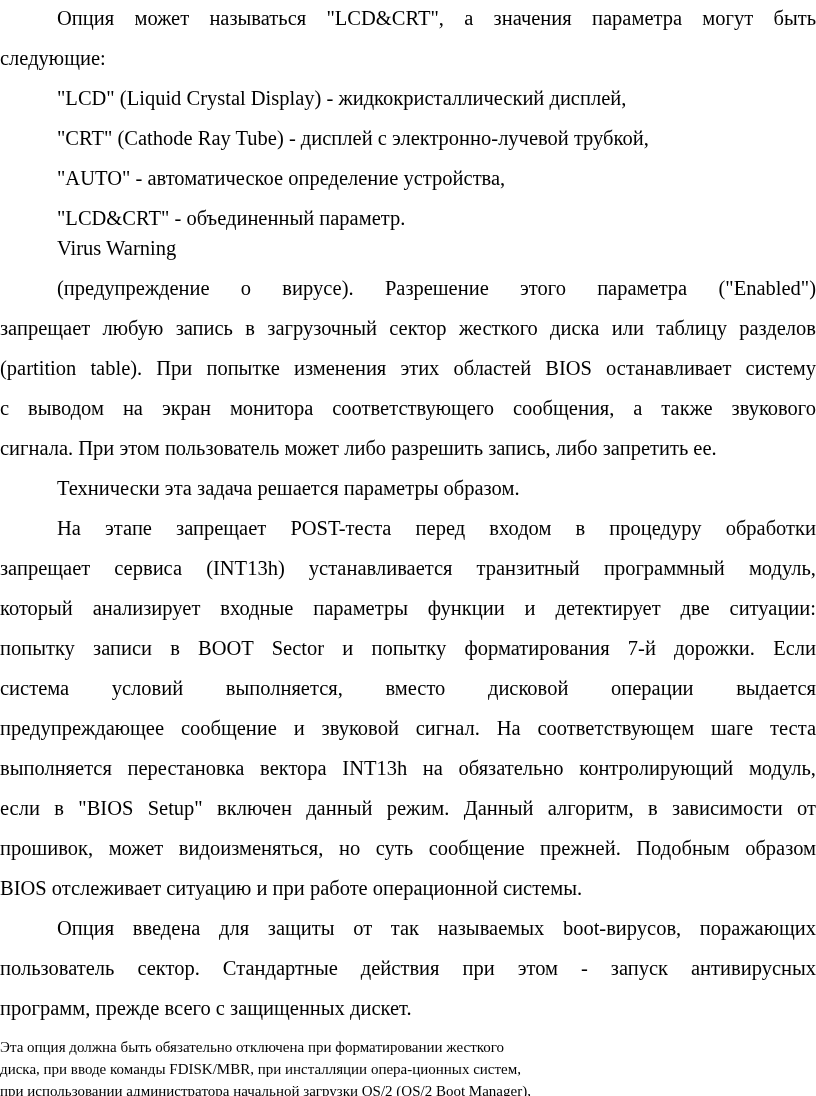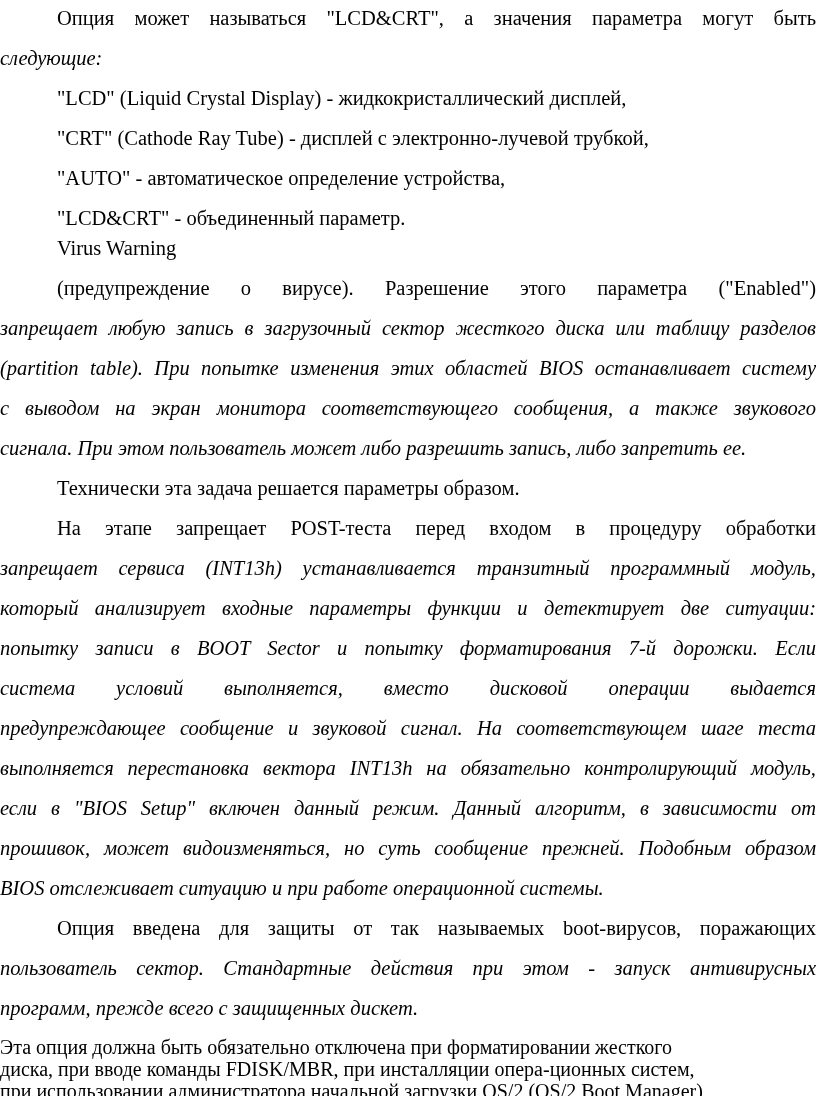--- a/index.html
+++ b/index.html
@@ -7,22 +7,22 @@
     width: 816px; height: 1096px; overflow: hidden; position: relative;
     font-family: "Liberation Serif", serif; color: #000;
   }
   .page { position: absolute; left: 0; top: 0; width: 816px; }
   .line {
     position: absolute; left: 0; width: 816px;
     font-size: 20.5px; line-height: 24px; white-space: nowrap;
   }
   .just { text-align: justify; text-align-last: justify; }
   .ind { padding-left: 57px; box-sizing: border-box; }
-  .noind { padding-left: 0; font-style: italic; }
-  .last-line { padding-left: 0; width: 812px; font-size: 20px; line-height: 23px; }
+  .noind { padding-left: 0; }
+  .last-line { padding-left: 0; width: 812px; font-size: 15px; line-height: 23px; }
 </style>
 </head>
 <body>
 
 <div class="page">
 
   <div class="line just ind" style="top:6px">Опция может называться "LCD&amp;CRT", а значения параметра могут быть</div>
   <div class="line noind" style="top:46px">следующие:</div>
 
   <div class="line ind" style="top:86px">"LCD" (Liquid Crystal Display) - жидкокристаллический дисплей,</div>

